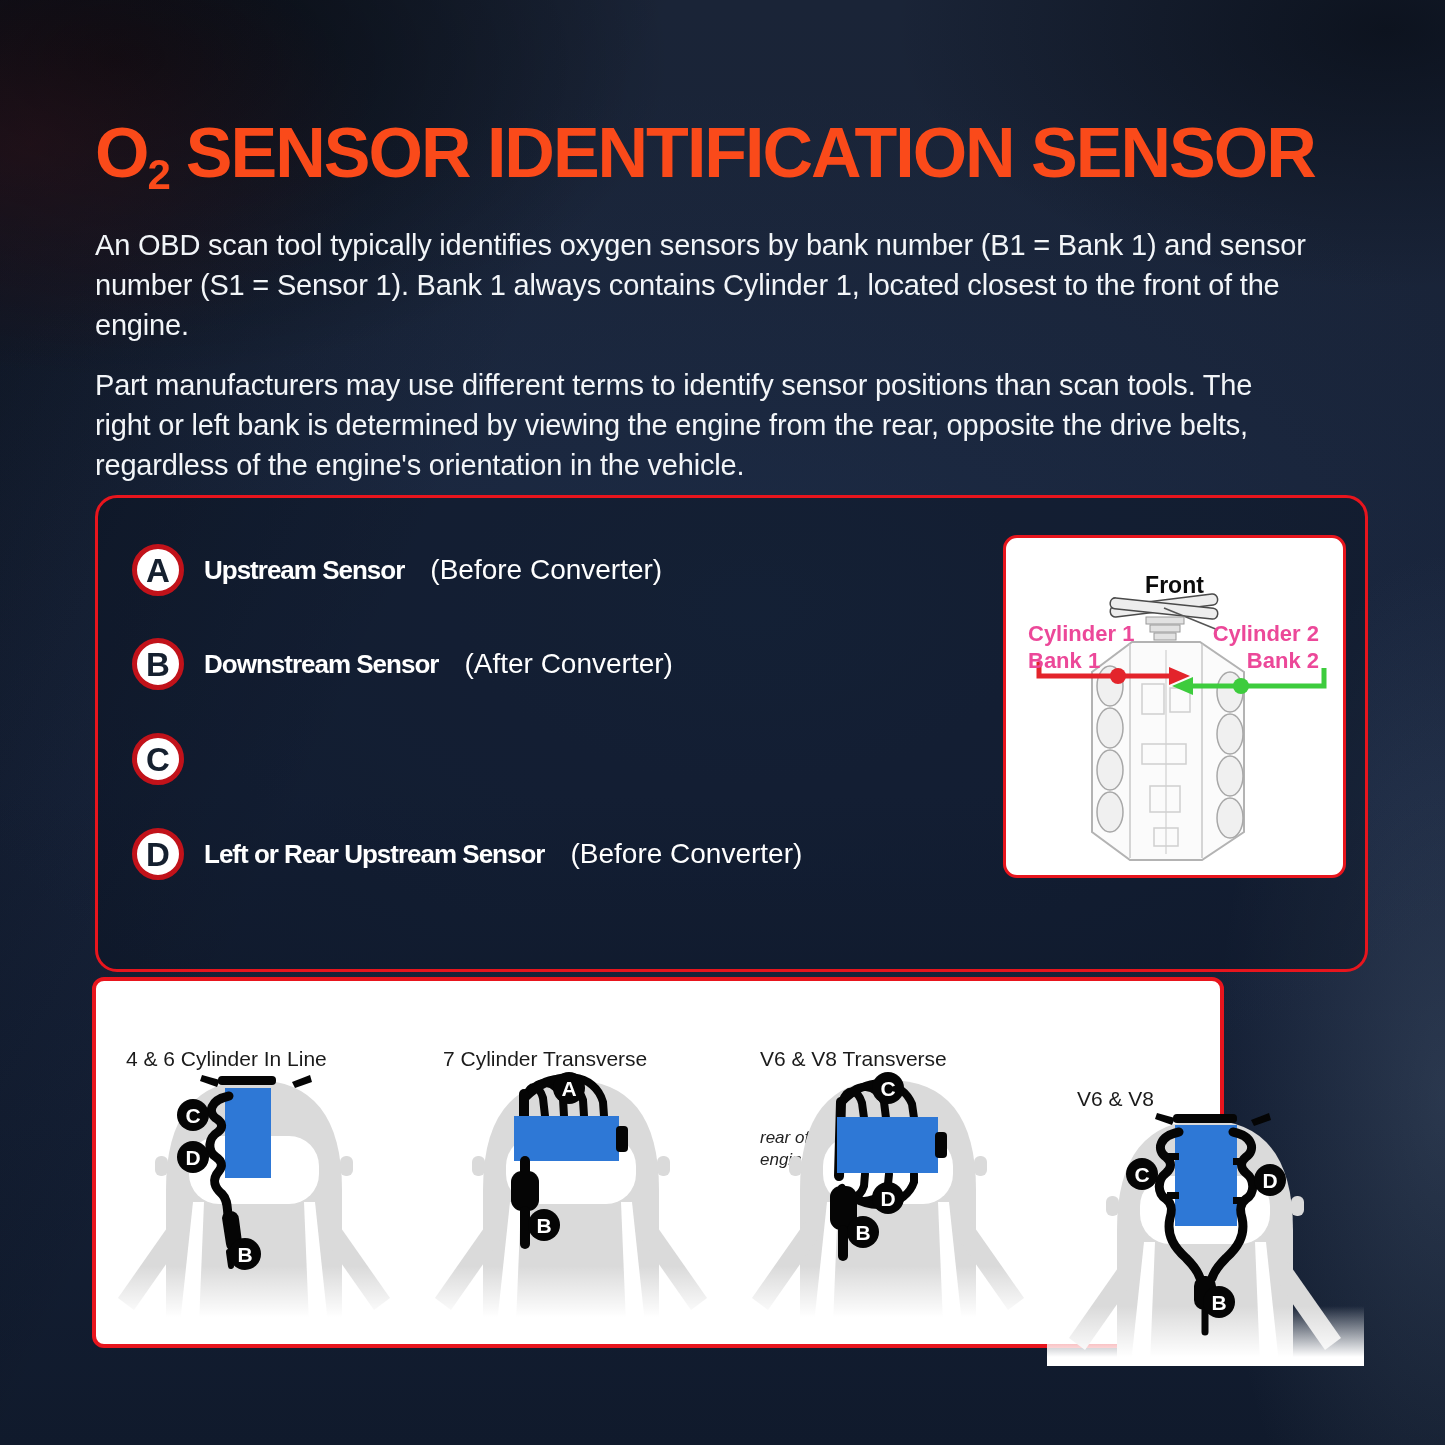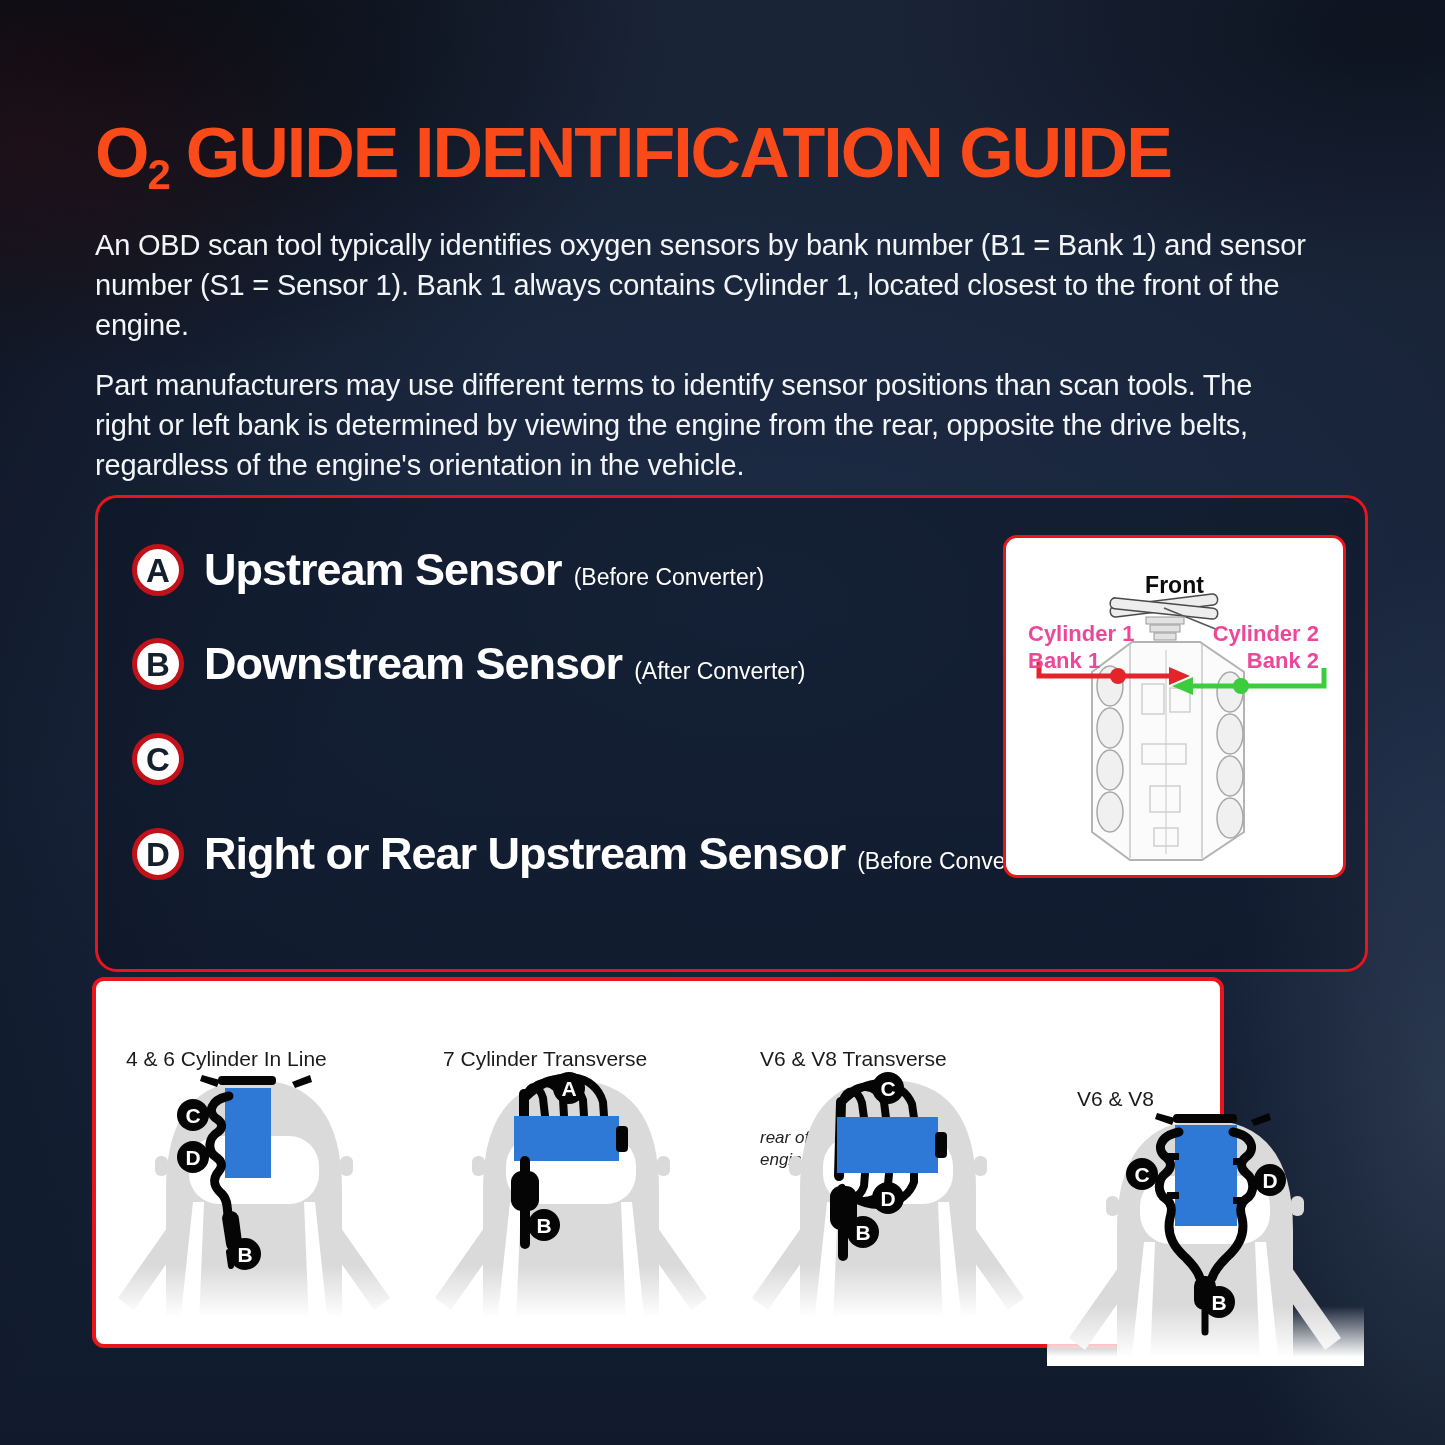--- a/index.html
+++ b/index.html
@@ -38,22 +38,22 @@
   }
   .legend-row{position:absolute;left:34px;display:flex;align-items:center;gap:20px;}
   #row-a{top:46px;} #row-b{top:140px;} #row-c{top:235px;} #row-d{top:330px;}
   .letter-badge{
     width:42px;height:42px;border:5px solid #C1121A;border-radius:50%;
     background:#fff;color:#15202F;font-weight:bold;font-size:33px;
     display:flex;align-items:center;justify-content:center;flex:0 0 auto;
     line-height:1;
   }
   .legend-text{white-space:nowrap;color:#fff;}
-  .legend-title{font-weight:bold;font-size:45px;letter-spacing:-1px;}
-  .legend-sub{font-size:23px;margin-left:12px;}
+  .legend-title{font-weight:bold;font-size:26px;letter-spacing:-1px;}
+  .legend-sub{font-size:28px;margin-left:26px;}
   
   .engine-card{
     position:absolute;left:905px;top:37px;width:343px;height:343px;
     background:#fff;border:3px solid #E8151D;border-radius:14px;box-sizing:border-box;padding-left:14px;
   }
   .engine-card svg{position:absolute;left:0;top:0;}
   .eng-front{
     position:absolute;left:0;right:0;top:34px;text-align:center;
     font-weight:bold;font-size:23px;color:#0b0b0b;
   }
@@ -102,21 +102,21 @@
       <path fill="#ffffff" d="M219,130 L208,130 L213,252 L232,252 Z"></path>
       <path fill="#DADADA" d="M22,226 L78,146 L94,158 L38,238 Z"></path>
       <path fill="#DADADA" d="M294,226 L238,146 L222,158 L278,238 Z"></path>
       <rect x="0" y="194" width="317" height="60" fill="url(#carfade)"></rect>
     </g>
   </defs>
 </svg>
 
 <div id="stage">
 
-  <h1 class="title"><span>O</span><span class="sub2">2</span><span class="rest">GUIDE IDENTIFICATION GUIDE</span></h1>
+  <h1 class="title"><span>O</span><span class="sub2">2</span><span class="rest">SENSOR IDENTIFICATION SENSOR</span></h1>
 
   <p class="para" id="para1">An OBD scan tool typically identifies oxygen sensors by bank number (B1 = Bank 1) and sensor
 number (S1 = Sensor 1). Bank 1 always contains Cylinder 1, located closest to the front of the
 engine.</p>
   <p class="para" id="para2">Part manufacturers may use different terms to identify sensor positions than scan tools. The
 right or left bank is determined by viewing the engine from the rear, opposite the drive belts,
 regardless of the engine's orientation in the vehicle.</p>
 
   <section class="panel">
 
@@ -129,21 +129,21 @@
       <span class="letter-badge">B</span>
       <span class="legend-text"><span class="legend-title">Downstream Sensor</span><span class="legend-sub">(After Converter)</span></span>
     </div>
 
     <div class="legend-row" id="row-c">
       <span class="letter-badge">C</span>
     </div>
 
     <div class="legend-row" id="row-d">
       <span class="letter-badge">D</span>
-      <span class="legend-text"><span class="legend-title">Right or Rear Upstream Sensor</span><span class="legend-sub">(Before Converter)</span></span>
+      <span class="legend-text"><span class="legend-title">Left or Rear Upstream Sensor</span><span class="legend-sub">(Before Converter)</span></span>
     </div>
 
     <div class="engine-card">
       <svg width="337" height="337" viewBox="0 0 337 337">
 
         <g stroke="#4a4a4a" stroke-width="1.5" fill="#ededed">
           <rect x="104" y="62" width="108" height="11" rx="5" transform="rotate(-7 158 68)"></rect>
           <rect x="104" y="65" width="108" height="11" rx="5" transform="rotate(6 158 70)"></rect>
         </g>
         <line x1="158" y1="70" x2="212" y2="92" stroke="#555" stroke-width="1.5"></line>

